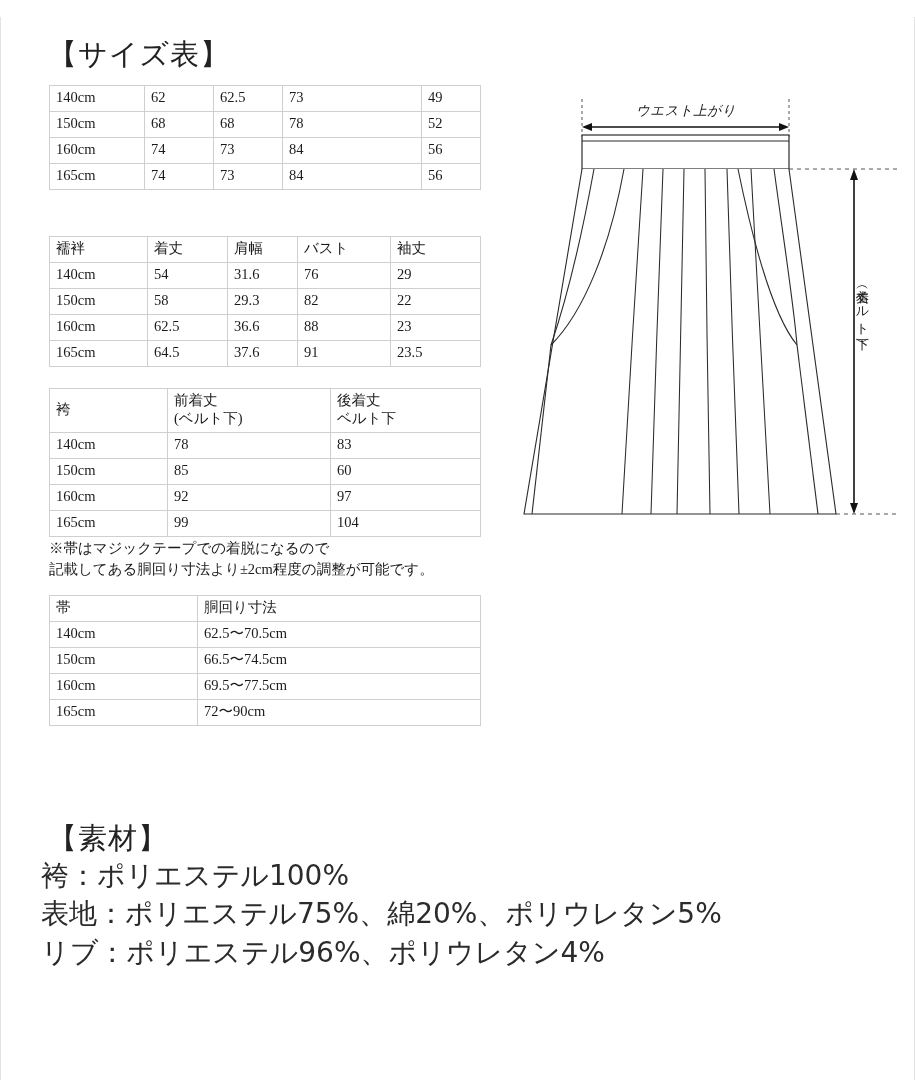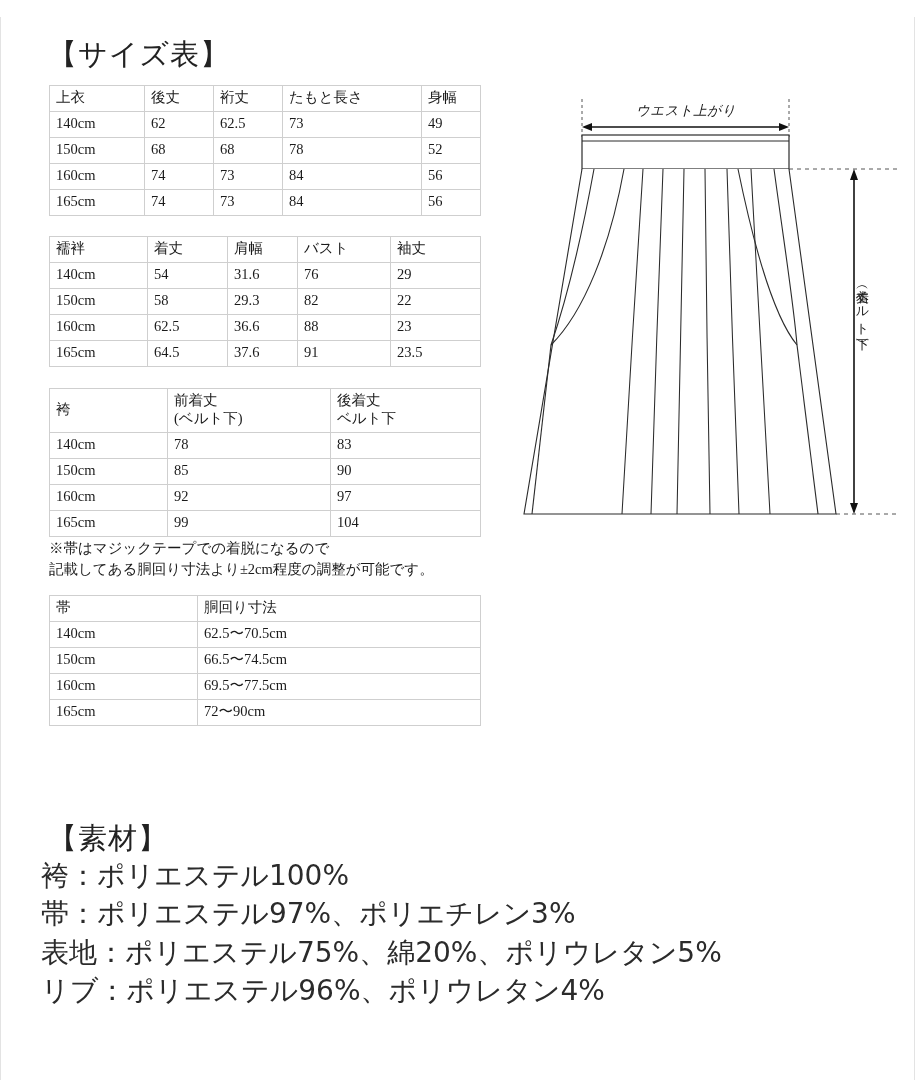--- a/index.html
+++ b/index.html
@@ -123,27 +123,20 @@
 
   <table class="size-table" id="table-jouei">
     <colgroup>
       <col style="width:95px">
         <col style="width:69px">
         <col style="width:69px">
       <col style="width:139px">
         <col style="width:59px">
     </colgroup>
     <tbody>
-      <tr>
-        <td class="hdr">上衣</td>
-        <td class="hdr">後丈</td>
-        <td class="hdr">裄丈</td>
-        <td class="hdr">たもと長さ</td>
-        <td class="hdr">身幅</td>
-      </tr>
       <tr>
         <td>140cm</td>
         <td>62</td>
         <td>62.5</td>
         <td>73</td>
         <td>49</td>
       </tr>
       <tr>
         <td>150cm</td>
         <td>68</td>
@@ -230,21 +223,21 @@
 ベルト下</td>
       </tr>
       <tr>
         <td>140cm</td>
         <td>78</td>
         <td>83</td>
       </tr>
       <tr>
         <td>150cm</td>
         <td>85</td>
-        <td>90</td>
+        <td>60</td>
       </tr>
       <tr>
         <td>160cm</td>
         <td>92</td>
         <td>97</td>
       </tr>
       <tr>
         <td>165cm</td>
         <td>99</td>
         <td>104</td>
@@ -328,18 +321,17 @@
       <text x="180" y="38" text-anchor="middle" font-family="Liberation Serif, DejaVu Serif, serif" font-size="13.5" fill="#1a1a1a" letter-spacing="0.5">ウエスト上がり</text>
     </svg>
   </div>
 
   <div class="vlabel">着丈（ベルト下）</div>
 
   <div class="bracket-heading" id="material-heading">【素材】</div>
 
   <div id="material-lines">
     <div>袴：ポリエステル100%</div>
-    <div>帯：ポリエステル97%、ポリエチレン3%</div>
     <div>表地：ポリエステル75%、綿20%、ポリウレタン5%</div>
     <div>リブ：ポリエステル96%、ポリウレタン4%</div>
   </div>
 
 </div>
 
 </body></html>

